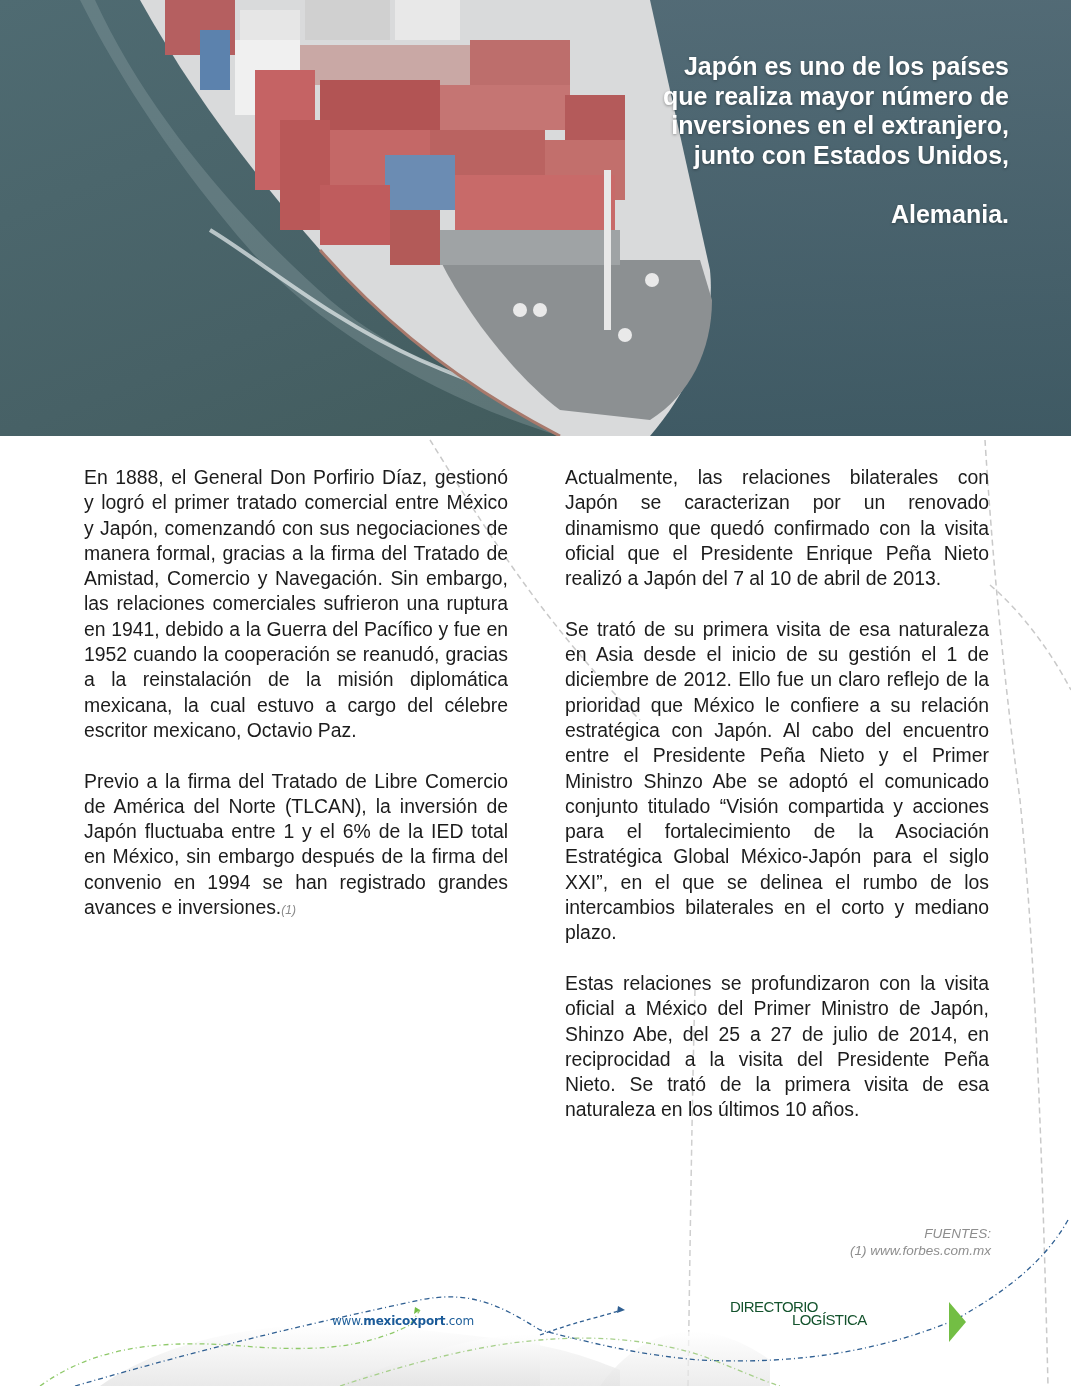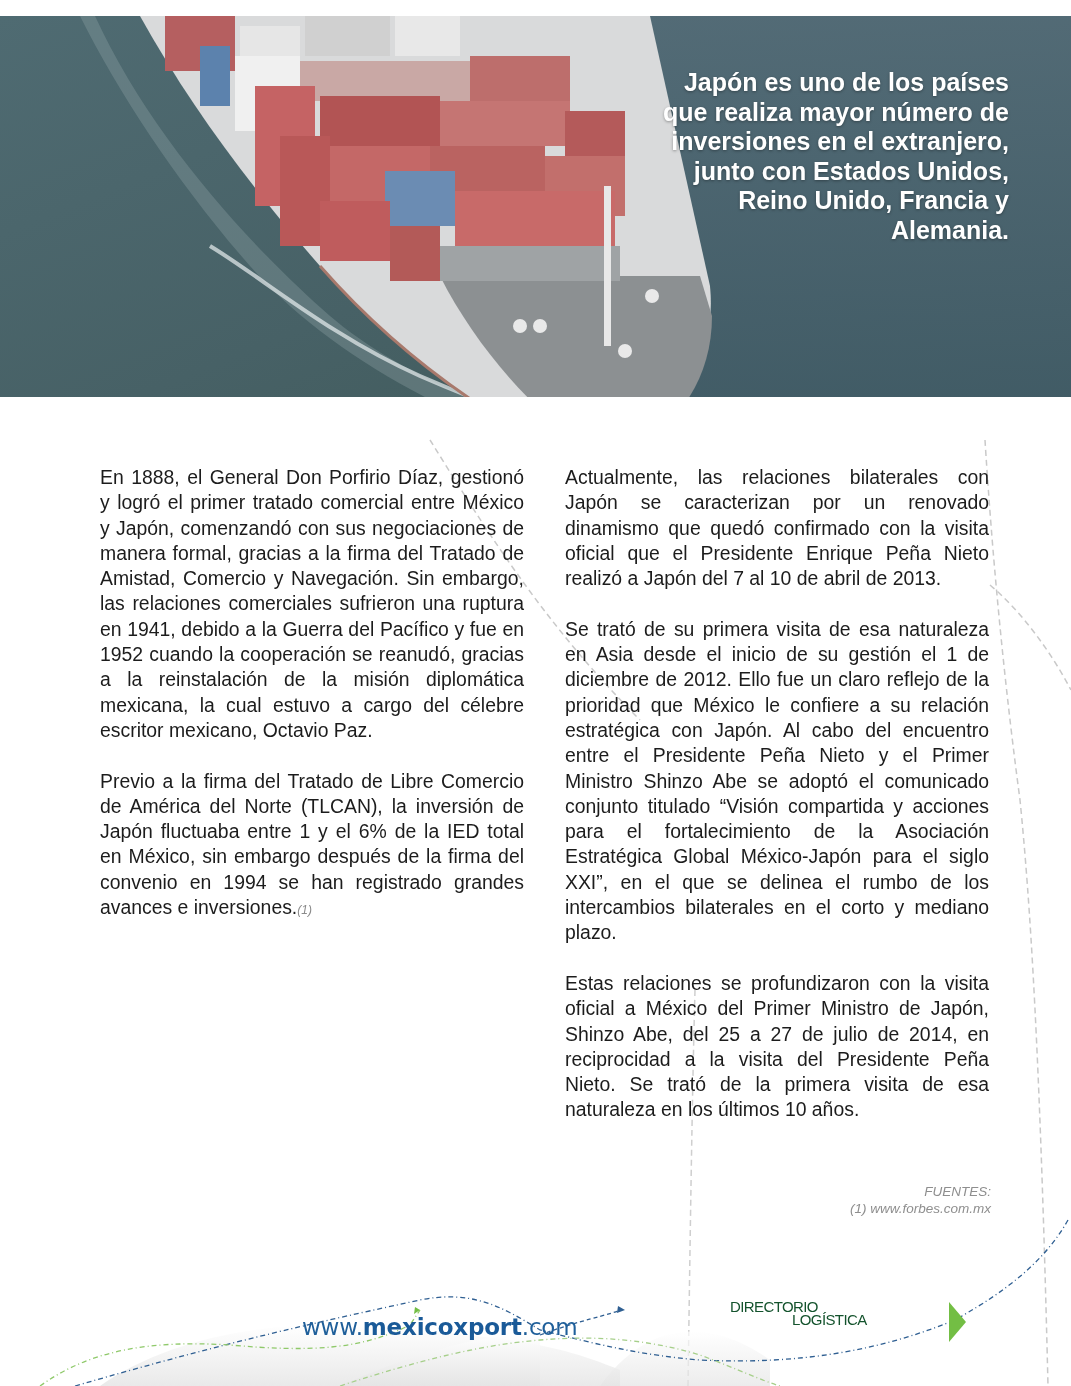--- a/index.html
+++ b/index.html
@@ -1,44 +1,44 @@
 <!DOCTYPE html>
 <html><head>
   <meta charset="utf-8">
   <style>
     html, body { margin: 0; padding: 0; background: #ffffff; }
     body { width: 1071px; height: 1386px; position: relative; overflow: hidden;
            font-family: "Liberation Sans", "DejaVu Sans", sans-serif; color: #1a1a1a; }
 
     
-    .hero { position: absolute; left: 0; top: 16px; width: 1071px; height: 381px; overflow: hidden;
+    .hero { position: absolute; left: 0; top: 0; width: 1071px; height: 436px; overflow: hidden;
             background: linear-gradient(180deg, #4d6670 0%, #4a626a 40%, #3f5a5e 70%, #3a5552 100%); }
     .hero svg.photo { position: absolute; left: 0; top: 0; }
     .hero-quote { position: absolute; right: 62px; top: 52px; width: 420px; text-align: right;
                   color: #ffffff; font-weight: bold; font-size: 25px; line-height: 29.5px;
                   text-shadow: 0 1px 3px rgba(0,0,0,0.35); margin: 0; }
 
     
     .deco { position: absolute; left: 0; top: 0; pointer-events: none; }
 
     
     .col { position: absolute; top: 465px; width: 424px; font-size: 19.4px; line-height: 25.3px;
            text-align: justify; color: #1c1c1c; }
-    .col-left { left: 100px; }
+    .col-left { left: 84px; }
     .col-right { left: 565px; }
     .col p { margin: 0 0 25.3px 0; }
     .ref { font-style: italic; font-size: 12px; color: #8a8a8a; }
 
-    .sources { position: absolute; right: 80px; top: 1183px; text-align: right; font-style: italic;
+    .sources { position: absolute; right: 80px; top: 1225px; text-align: right; font-style: italic;
                color: #8e8e8e; font-size: 13.5px; line-height: 17px; }
     .sources div { margin: 0; }
 
     
     .footer-swoosh { position: absolute; left: 0; top: 1280px; }
-    .site-url { position: absolute; left: 302px; top: 1314px; font-size: 23px; color: #1f5f9a;
+    .site-url { position: absolute; left: 332px; top: 1314px; font-size: 12px; color: #1f5f9a;
                 font-family: "DejaVu Sans", sans-serif; letter-spacing: -0.2px; }
     .site-url b { color: #1a5a98; font-weight: bold; }
     .dirlog { position: absolute; left: 730px; top: 1300px; color: #14532d; font-size: 15px;
               letter-spacing: -0.6px; line-height: 14px; font-family: "Liberation Sans", sans-serif; }
     .dirlog .l1 { display: block; }
     .dirlog .l2 { display: block; padding-left: 62px; margin-top: -1px; }
     .next-arrow { position: absolute; left: 949px; top: 1302px; width: 0; height: 0;
                   border-top: 20px solid transparent; border-bottom: 20px solid transparent;
                   border-left: 17px solid #73be44; }
   </style>
@@ -97,21 +97,21 @@
     <circle cx="520" cy="310" r="7" fill="#e9e9e9"></circle>
     <circle cx="540" cy="310" r="7" fill="#e9e9e9"></circle>
     <circle cx="625" cy="335" r="7" fill="#e9e9e9"></circle>
     <circle cx="652" cy="280" r="7" fill="#e9e9e9"></circle>
   </svg>
   <p class="hero-quote">
     <span>Japón es uno de los países</span><br>
     <span>que realiza mayor número de</span><br>
     <span>inversiones en el extranjero,</span><br>
     <span>junto con Estados Unidos,</span><br>
-    <span>Reino Unido, Francia y</span><br>
+    <br>
     <span>Alemania.</span>
   </p>
 </div>
 
 <svg class="deco" width="1071" height="1386" viewBox="0 0 1071 1386">
   <path d="M430,440 C480,520 540,620 640,720" stroke="#c9c9c9" stroke-width="1.5" stroke-dasharray="6,4" fill="none"></path>
   <path d="M985,440 C990,520 1000,650 1020,800 C1030,900 1040,1050 1048,1386" stroke="#c9c9c9" stroke-width="1.5" stroke-dasharray="6,4" fill="none"></path>
   <path d="M990,585 C1020,610 1050,650 1071,690" stroke="#c9c9c9" stroke-width="1.5" stroke-dasharray="6,4" fill="none"></path>
   <path d="M695,990 C692,1100 690,1250 688,1386" stroke="#cfcfcf" stroke-width="1.5" stroke-dasharray="6,4" fill="none"></path>
   <path d="M1068,1220 C1040,1270 990,1300 955,1320" stroke="#2f5f92" stroke-width="1.3" stroke-dasharray="5,3,1,3" fill="none"></path>

